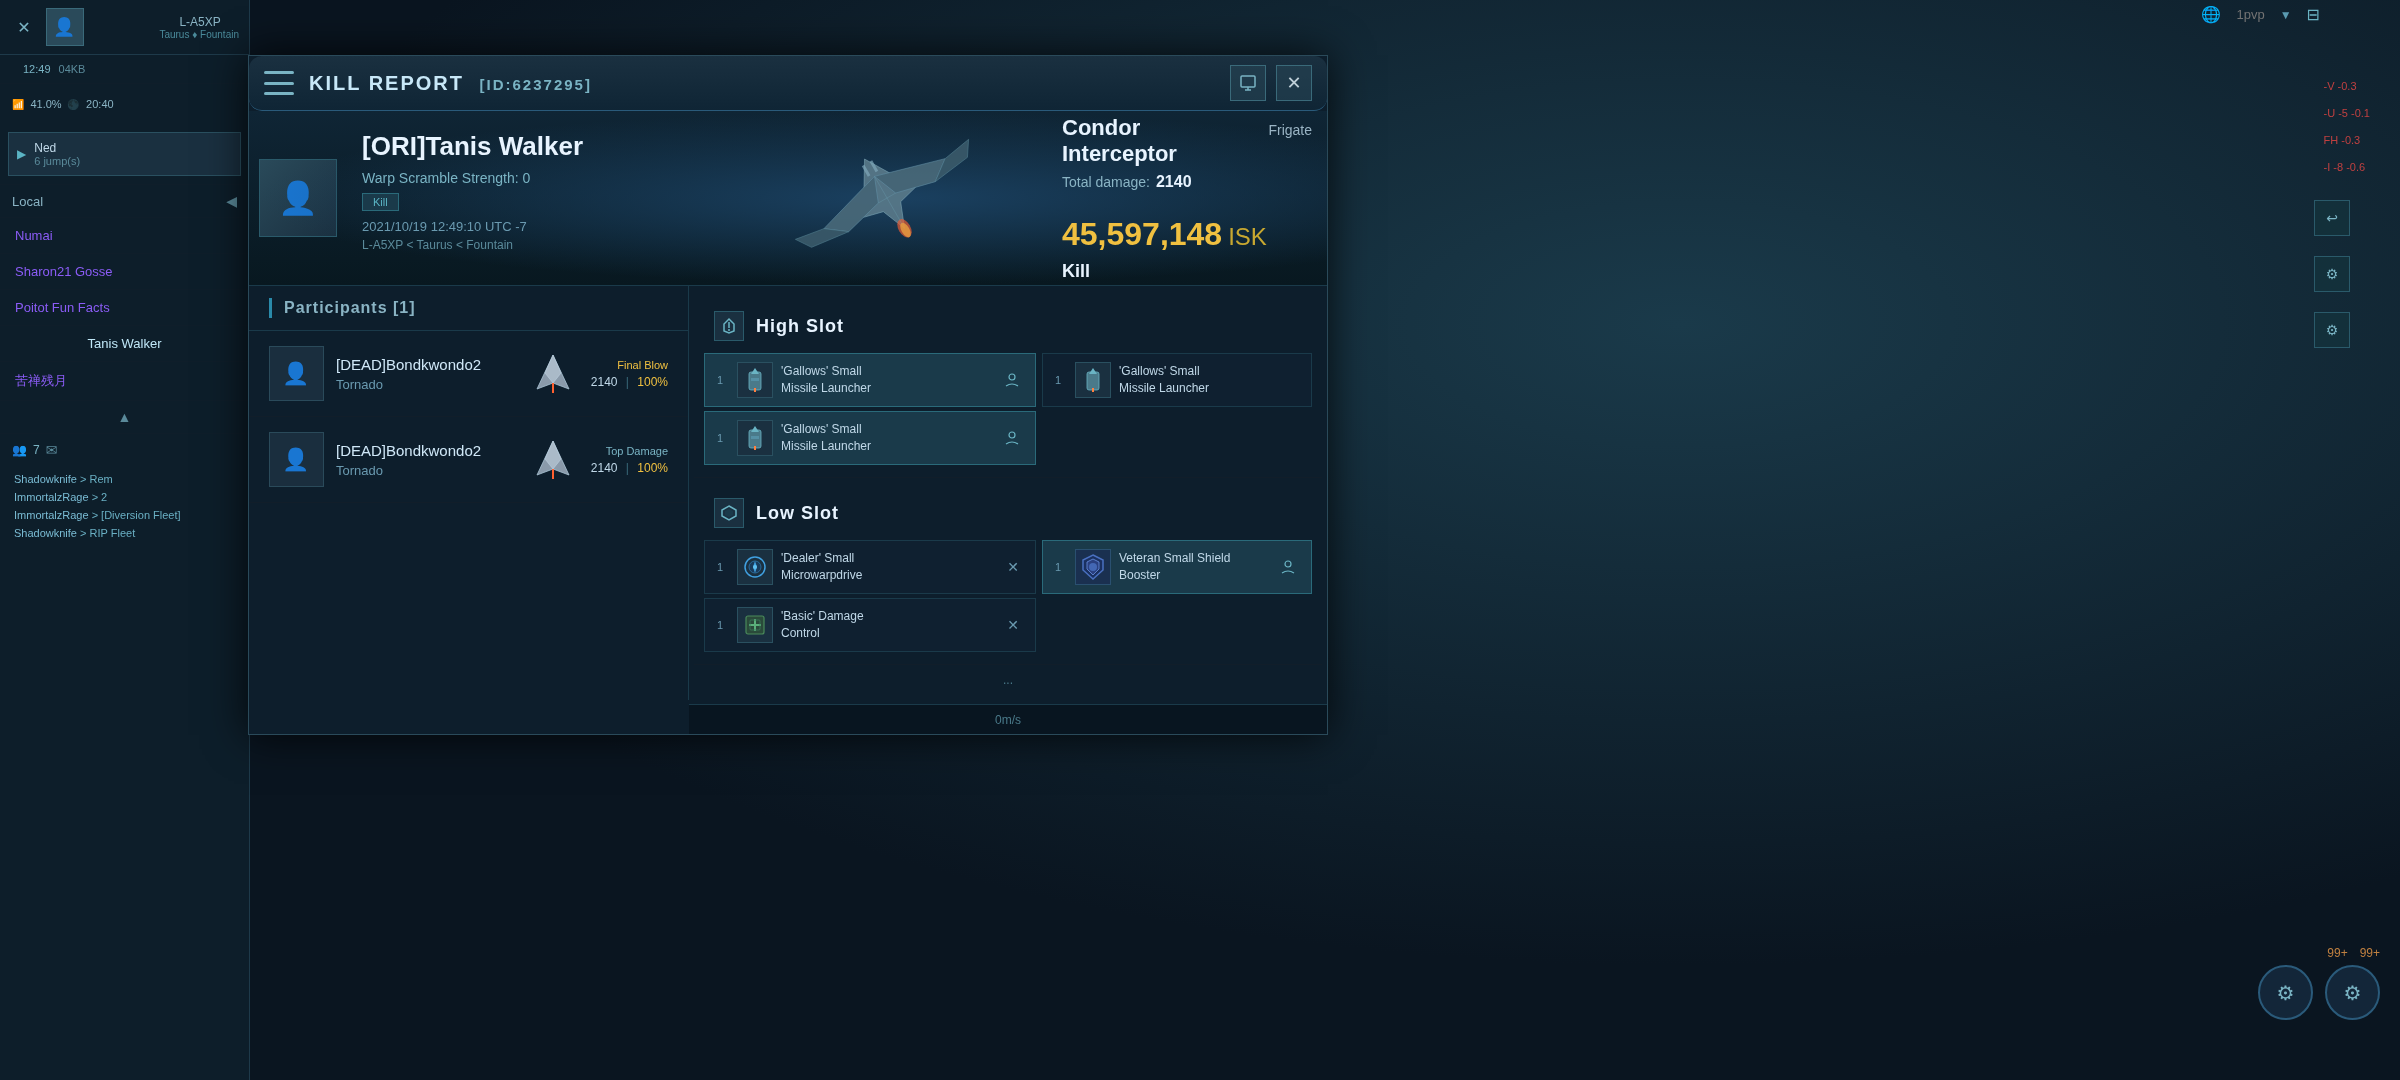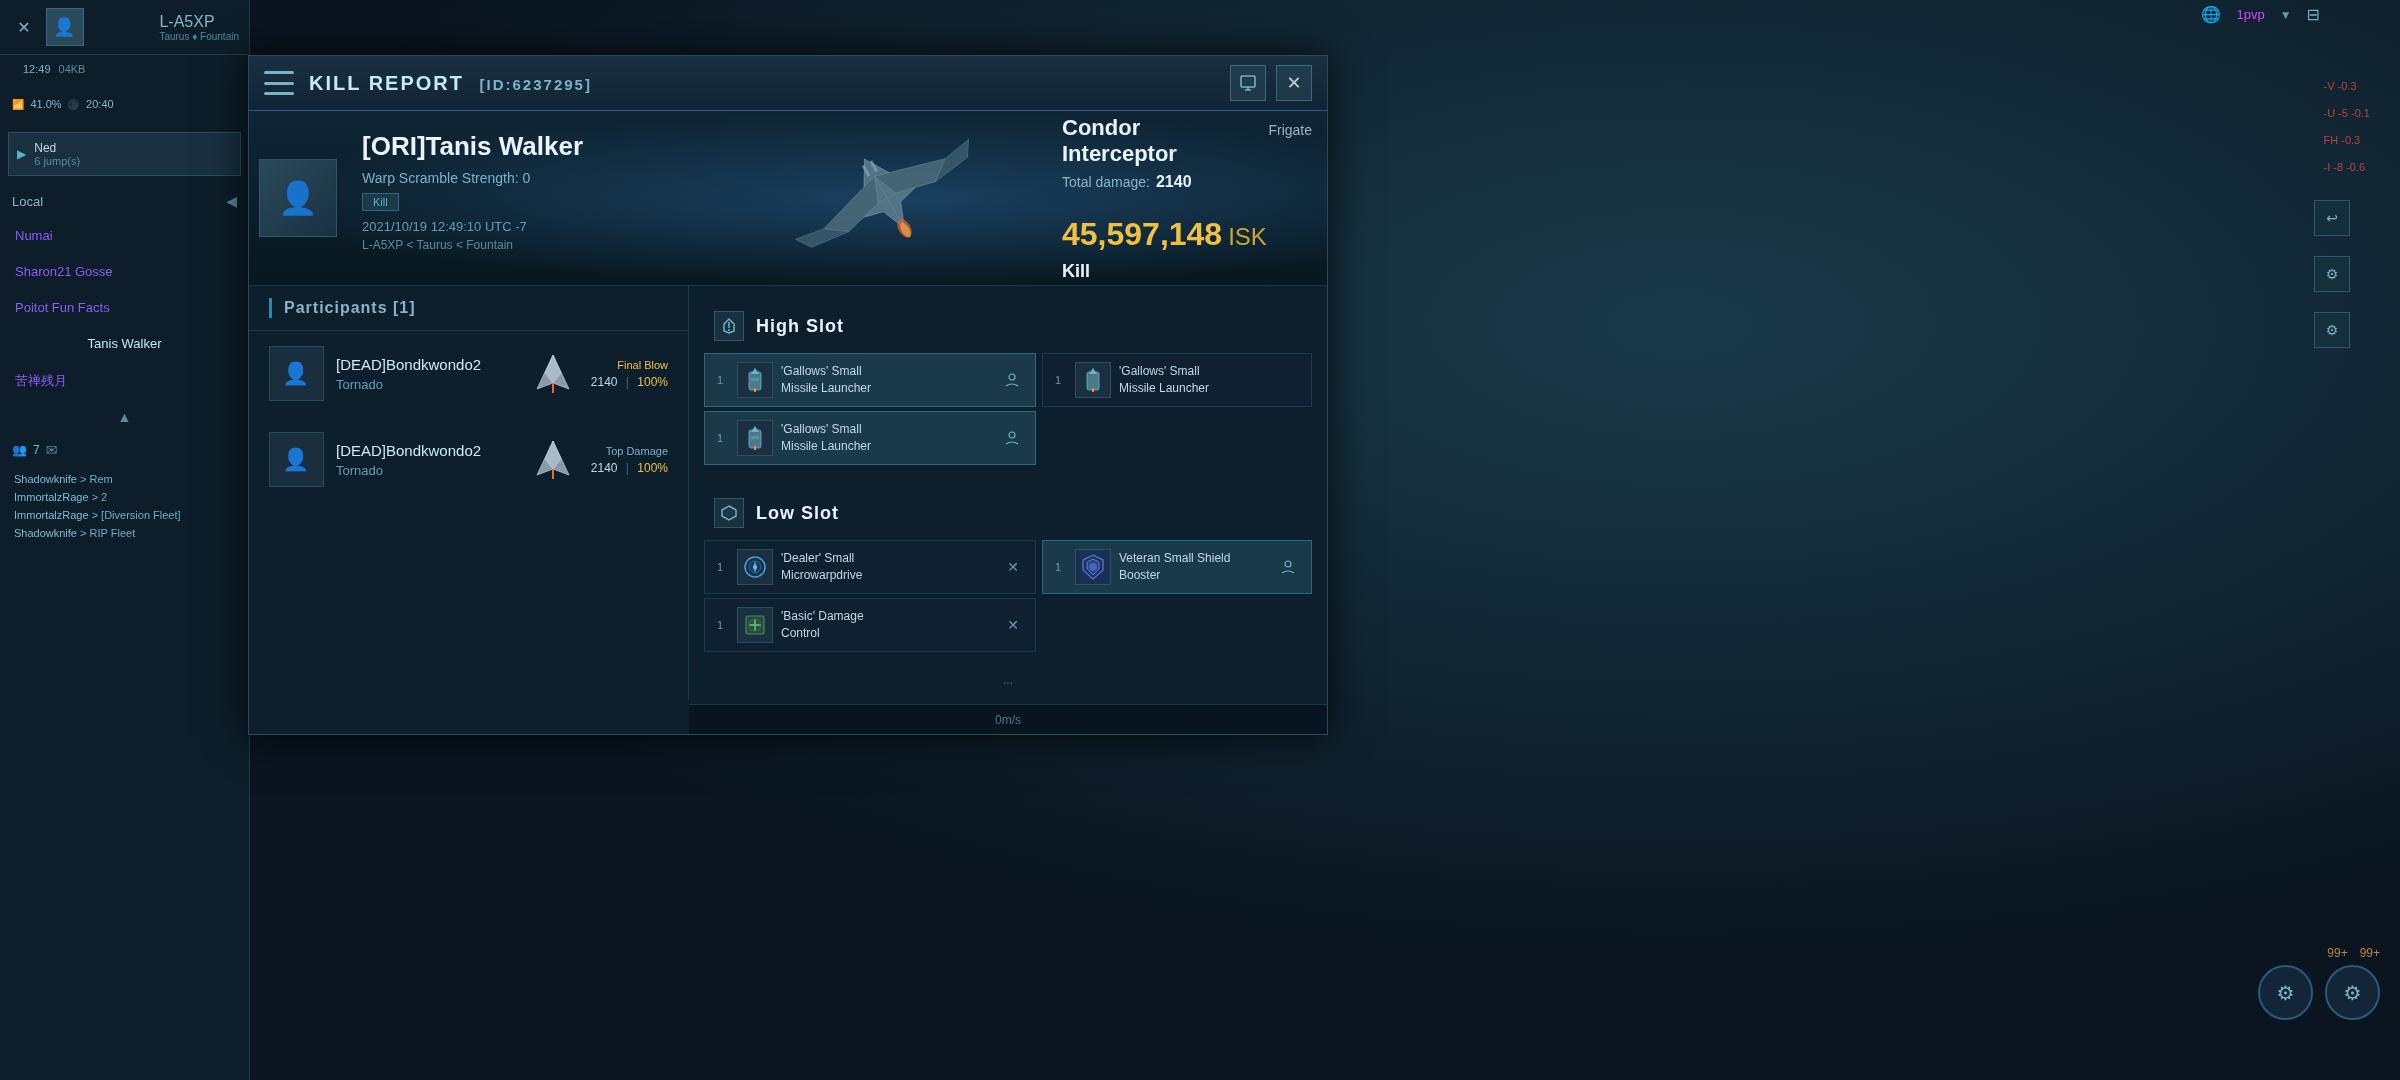--- a/index.html
+++ b/index.html
@@ -44,20 +44,21 @@
 
     
     .modal-header {
       height: 55px;
       background: linear-gradient(180deg, #1a3040 0%, #0f2535 100%);
       border-bottom: 1px solid #2a5a7a;
       display: flex;
       align-items: center;
       padding: 0 15px;
       gap: 15px;
+      border-radius: 13px;
     }
 
     .hamburger-icon {
       width: 30px;
       height: 24px;
       display: flex;
       flex-direction: column;
       justify-content: space-between;
       cursor: pointer;
     }
@@ -466,21 +467,21 @@
 <div class="bg-overlay"></div>
 
 <div class="left-panel">
 
   <div style="height:55px; background:#0d1e2a; border-bottom:1px solid #1e3a4a; display:flex; align-items:center; padding:0 10px; gap:8px;">
     <div style="width:28px;height:28px;display:flex;align-items:center;justify-content:center;color:#7ab4c4;font-size:16px;cursor:pointer;">✕</div>
     <div style="flex:1;">
       <div style="width:38px;height:38px;background:#2a4a5a;border:1px solid #3a6a7a;display:inline-flex;align-items:center;justify-content:center;color:#ccc;font-size:18px;">👤</div>
     </div>
     <div>
-      <div style="color:#8ab4c4;font-size:16px;">L-A5XP</div>
+      <div style="color:#8ab4c4;font-size:12px;margin-left:20px;">L-A5XP</div>
       <div style="color:#4a8a9a;font-size:10px;">Taurus ♦ Fountain</div>
     </div>
   </div>
 
   <div style="display:flex;padding:8px 23px;gap:8px;border-bottom:1px solid #0f1e2a;">
     <div style="color:#7ab4c4;font-size:11px;">12:49</div>
     <div style="color:#5a8a9a;font-size:11px;">04KB</div>
   </div>
 
   <div style="padding:8px 0;">
@@ -824,21 +825,21 @@
 </div>
 
 <div style="position:absolute;right:50px;top:200px;display:flex;flex-direction:column;gap:20px;">
   <div style="width:36px;height:36px;background:rgba(20,50,60,0.8);border:1px solid #2a5a6a;display:flex;align-items:center;justify-content:center;color:#7ab4c4;font-size:14px;">↩</div>
   <div style="width:36px;height:36px;background:rgba(20,50,60,0.8);border:1px solid #2a5a6a;display:flex;align-items:center;justify-content:center;color:#7ab4c4;font-size:14px;">⚙</div>
   <div style="width:36px;height:36px;background:rgba(20,50,60,0.8);border:1px solid #2a5a6a;display:flex;align-items:center;justify-content:center;color:#7ab4c4;font-size:14px;">⚙</div>
 </div>
 
 <div class="top-right-area">
   <div style="color:#6ab4c4;font-size:16px;">🌐</div>
-  <span style="color:#d946ef;font-size:13px;">1pvp</span>
+  <span style="color:#737373;font-size:13px;">1pvp</span>
   <div style="color:#5a9ab0;font-size:12px;">▼</div>
   <div style="color:#6ab4c4;font-size:16px;">⊟</div>
 </div>
 
 <div style="position:absolute;right:30px;top:80px;display:flex;flex-direction:column;gap:15px;">
   <span style="color:#c04040;font-size:11px;">-V -0.3</span>
   <span style="color:#c04040;font-size:11px;">-U -5 -0.1</span>
   <span style="color:#c04040;font-size:11px;">FH -0.3</span>
   <span style="color:#c04040;font-size:11px;">-I -8 -0.6</span>
 </div>

